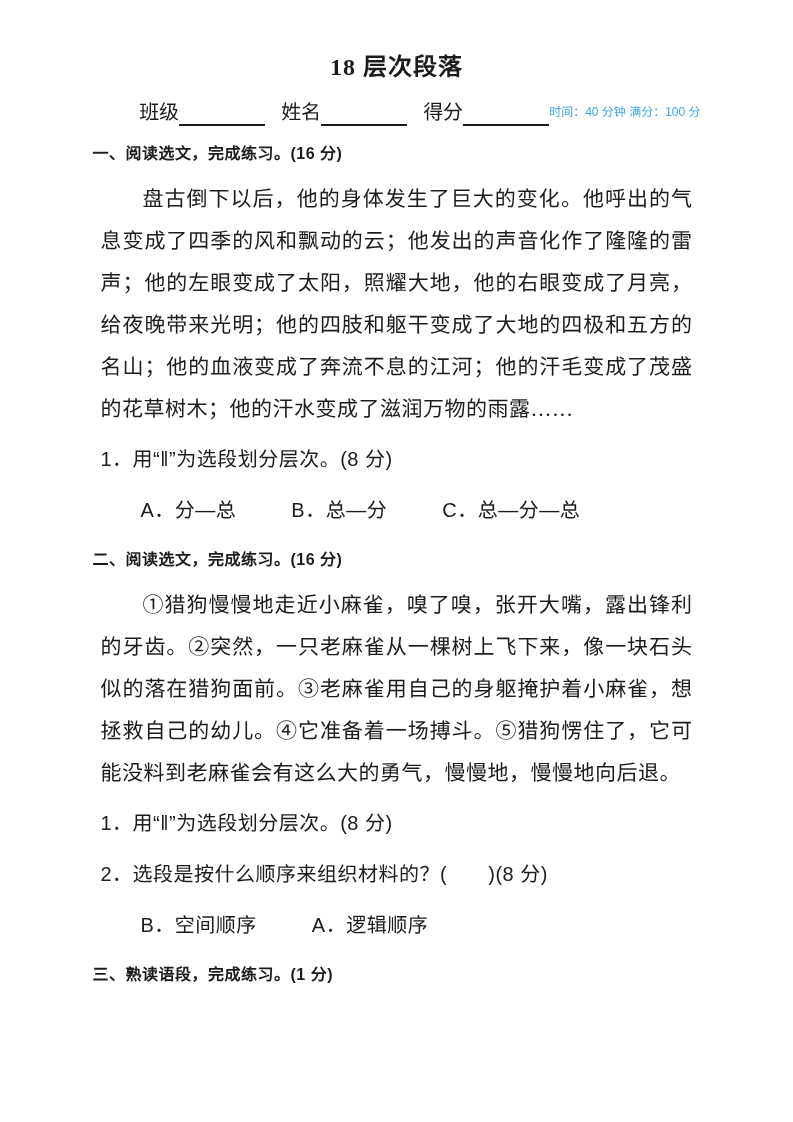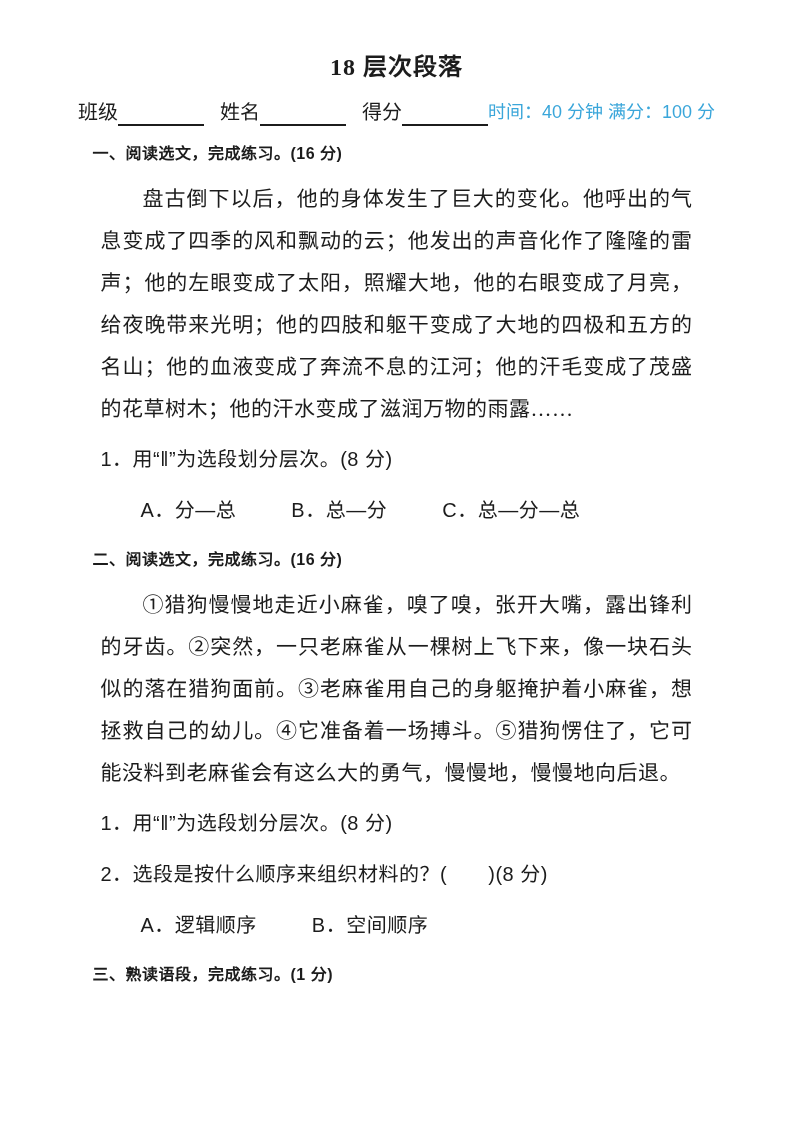--- a/index.html
+++ b/index.html
@@ -23,40 +23,40 @@
     margin: 0 0 16px 0;
     text-align: center;
     font-size: 24px;
     line-height: 30px;
     font-weight: bold;
     font-family: "Liberation Serif", serif;
     letter-spacing: 1px;
   }
   .meta-row {
     display: flex;
-    justify-content: center;
+    justify-content: flex-end;
     align-items: flex-end;
     font-size: 20px;
     line-height: 28px;
     margin-bottom: 6px;
   }
   .fields {
     display: flex;
     gap: 16px;
     white-space: nowrap;
   }
   .field { display: inline-flex; align-items: flex-end; }
   .blank {
     display: inline-block;
     width: 86px;
     height: 22px;
     border-bottom: 2px solid #1c1c1c;
   }
   .time-info {
-    font-size: 18px;
+    font-size: 12px;
     white-space: nowrap;
   }
   .section-heading {
     margin: 12px 0 6px 0;
     font-size: 16px;
     line-height: 32px;
     font-weight: bold;
     letter-spacing: 0.5px;
   }
   .passage {
@@ -119,22 +119,22 @@
       <span class="option">C．总—分—总</span>
     </div>
   </section>
 
   <section class="exercise">
     <h2 class="section-heading">二、阅读选文，完成练习。(16 分)</h2>
     <p class="passage">①猎狗慢慢地走近小麻雀，嗅了嗅，张开大嘴，露出锋利的牙齿。②突然，一只老麻雀从一棵树上飞下来，像一块石头似的落在猎狗面前。③老麻雀用自己的身躯掩护着小麻雀，想拯救自己的幼儿。④它准备着一场搏斗。⑤猎狗愣住了，它可能没料到老麻雀会有这么大的勇气，慢慢地，慢慢地向后退。</p>
     <p class="question">1．用“‖”为选段划分层次。(8 分)</p>
     <p class="question">2．选段是按什么顺序来组织材料的？(　　)(8 分)</p>
     <div class="options">
+      <span class="option">B．空间顺序</span>
       <span class="option">A．逻辑顺序</span>
-      <span class="option">B．空间顺序</span>
     </div>
   </section>
 
   <section class="exercise">
     <h2 class="section-heading">三、熟读语段，完成练习。(1 分)</h2>
   </section>
 
 </div>
 
 </body></html>

